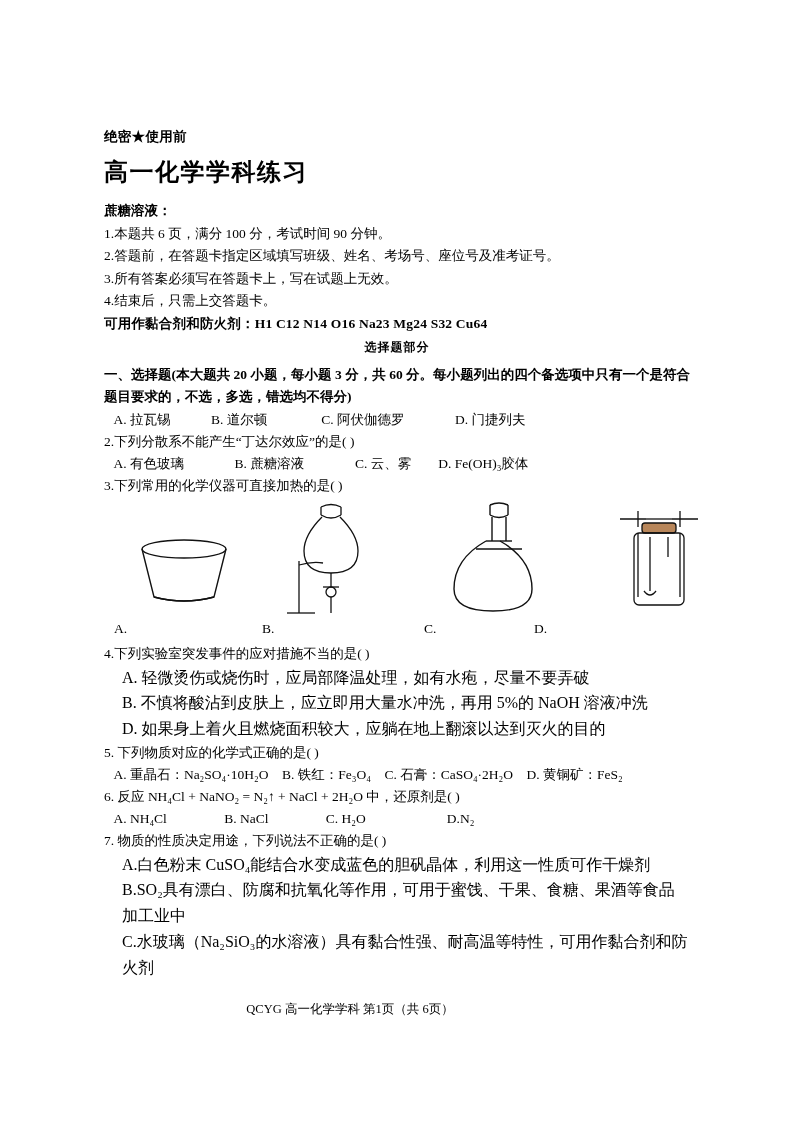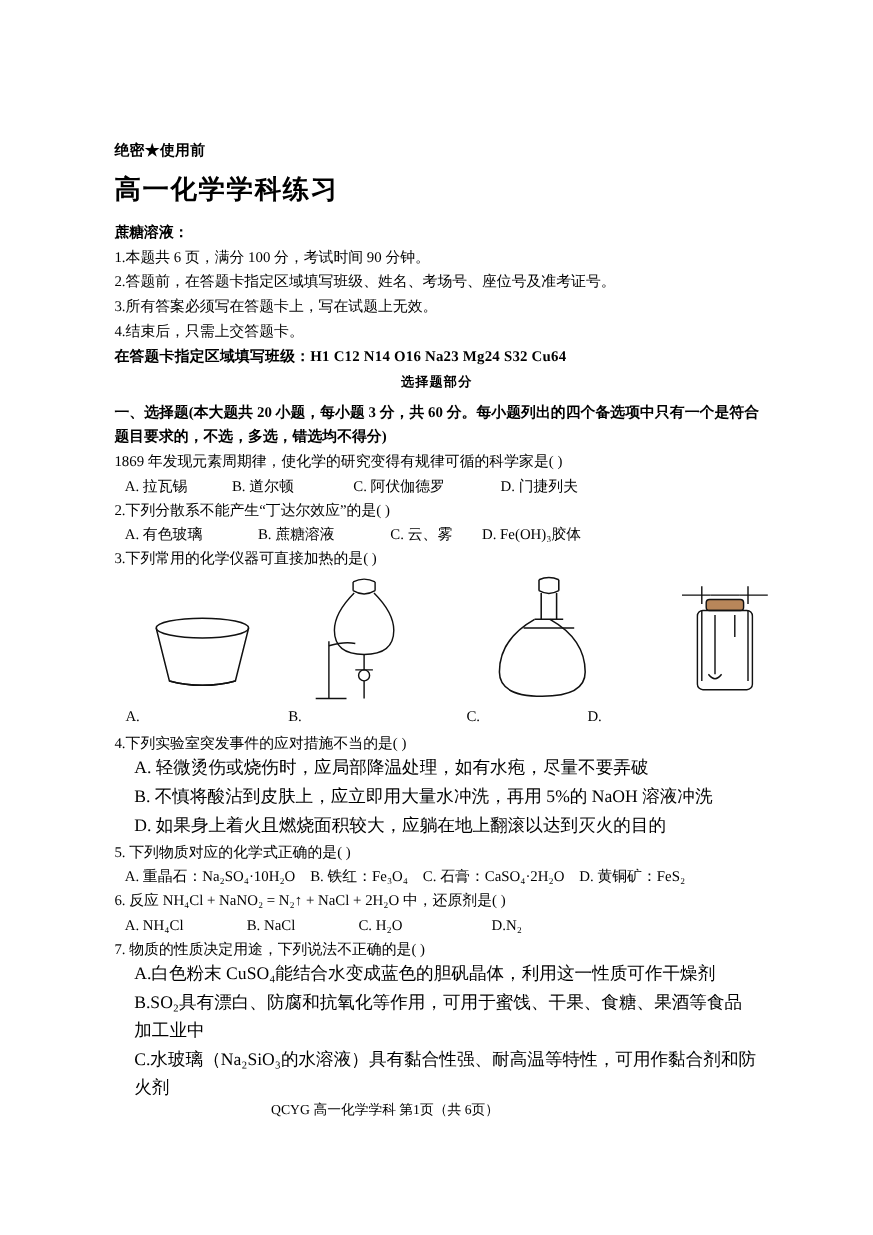--- a/index.html
+++ b/index.html
@@ -130,27 +130,26 @@
 
     <div class="secret-line">绝密★使用前</div>
 
     <div class="doc-title">高一化学学科练习</div>
 
     <div class="notes-title">蔗糖溶液：</div>
     <div class="note-line">1.本题共 6 页，满分 100 分，考试时间 90 分钟。</div>
     <div class="note-line">2.答题前，在答题卡指定区域填写班级、姓名、考场号、座位号及准考证号。</div>
     <div class="note-line">3.所有答案必须写在答题卡上，写在试题上无效。</div>
     <div class="note-line">4.结束后，只需上交答题卡。</div>
-    <div class="atomic-line">在答题卡指定区域填写班级：H1   C12   N14   O16   Na23   Mg24   S32   Cu64</div>
+    <div class="atomic-line">可用作黏合剂和防火剂：H1   C12   N14   O16   Na23   Mg24   S32   Cu64</div>
 
     <div class="section-title">选择题部分</div>
 
     <div class="big-q">一、选择题(本大题共 20 小题，每小题 3 分，共 60 分。每小题列出的四个备选项中只有一个是符合题目要求的，不选，多选，错选均不得分)</div>
 
-    <div class="q"><span>1869 年发现元素周期律，使化学的研究变得有规律可循的科学家是(        )</span></div>
     <div class="opts">   A. 拉瓦锡            B. 道尔顿                C. 阿伏伽德罗               D. 门捷列夫</div>
 
     <div class="q">2.下列分散系不能产生“丁达尔效应”的是(        )</div>
     <div class="opts">   A. 有色玻璃               B. 蔗糖溶液               C. 云、雾        D. Fe(OH)₃胶体</div>
 
     <div class="q">3.下列常用的化学仪器可直接加热的是(        )</div>
 
     <div class="figs">
 
       <div class="fig" style="left:18px;">

